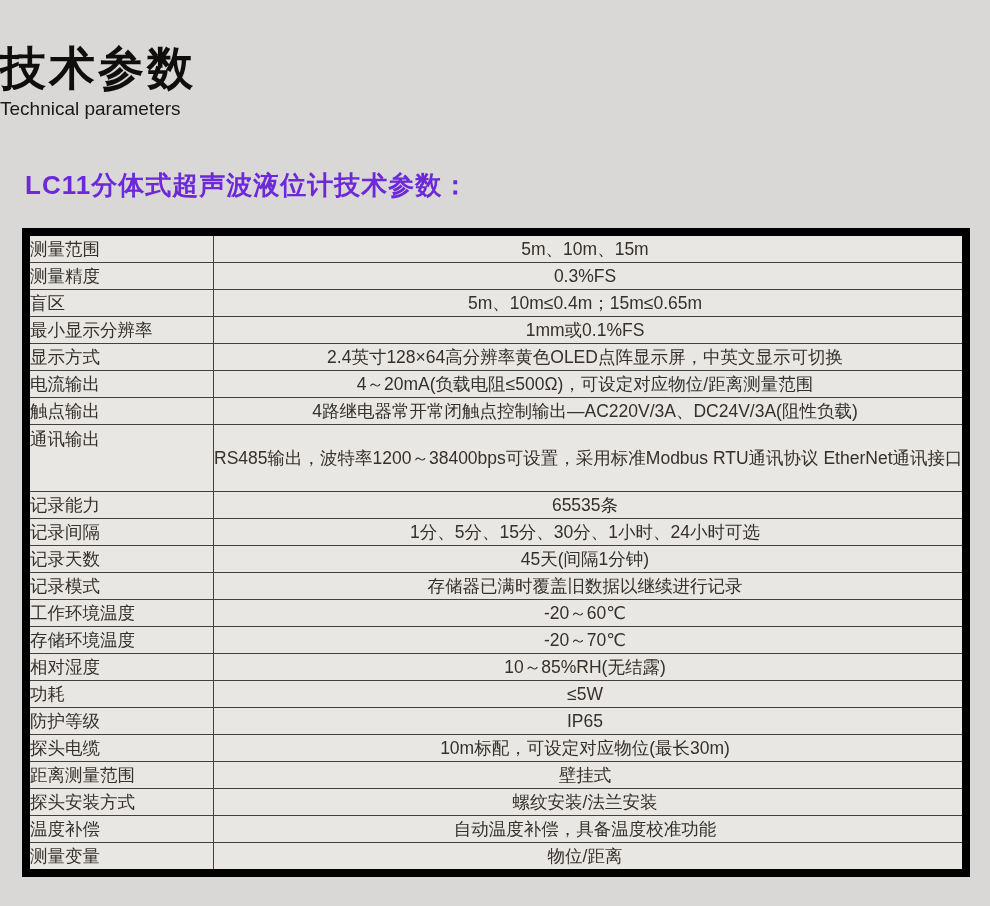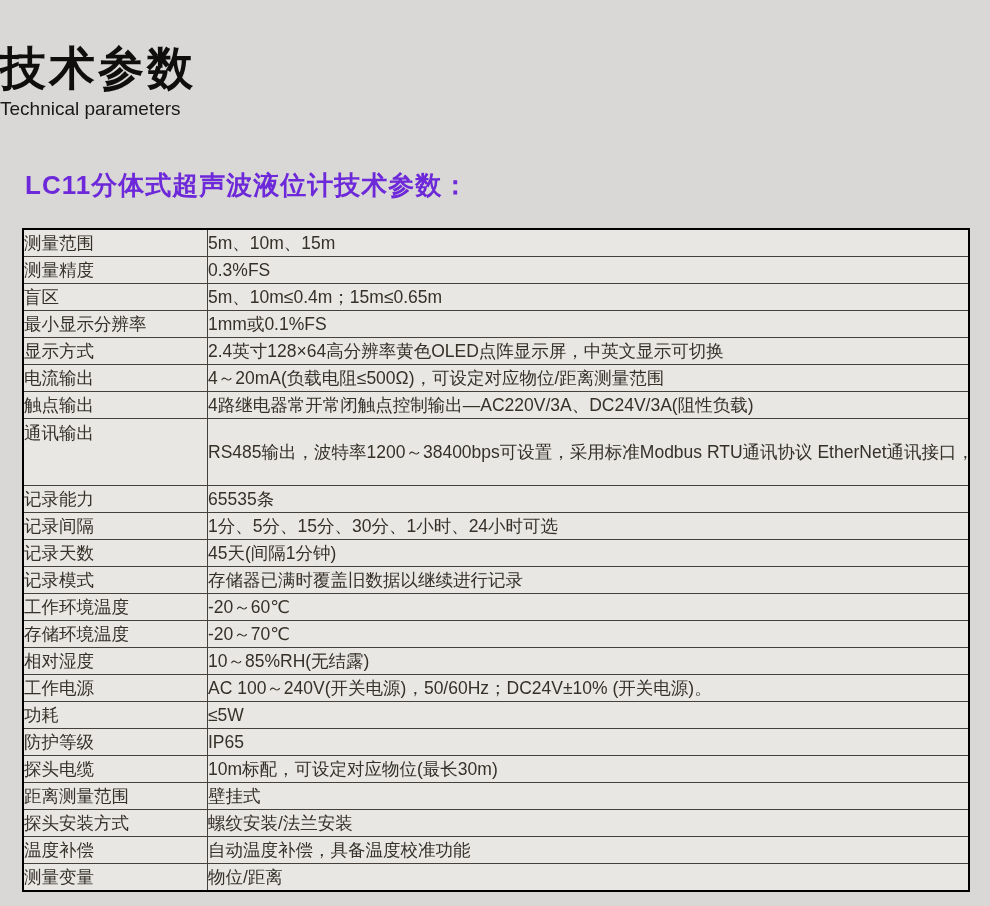--- a/index.html
+++ b/index.html
@@ -37,21 +37,21 @@
     color: #6d28d9;
     margin: 46px 0 0 25px;
     letter-spacing: 1px;
   }
   table.params {
     border-collapse: collapse;
     table-layout: fixed;
     width: 948px;
     margin: 26px 0 0 22px;
     background: #e9e7e4;
-    border: 2px solid #000000;
+    border: 8px solid #000000;
   }
   table.params td {
     border: 1.5px solid #45403b;
     font-size: 17.5px;
     line-height: 26px;
     color: #353028;
     padding: 0 6px 0 0;
     vertical-align: middle;
     overflow: hidden;
     white-space: nowrap;
@@ -62,20 +62,21 @@
   table.params tr.row-tall {
     height: 67px;
   }
   td.label-cell {
     width: 177px;
     padding-left: 14px;
   }
   td.value-cell {
     padding-left: 16px;
     white-space: pre-line;
+    text-align: center;
   }
 </style>
 </head>
 <body>
 
 <div class="header">
   <div class="title">技术参数</div>
   <div class="subtitle">Technical parameters</div>
 </div>
 
@@ -138,24 +139,20 @@
     </tr>
     <tr>
       <td class="label-cell">存储环境温度</td>
       <td class="value-cell">-20～70℃</td>
     </tr>
     <tr>
       <td class="label-cell">相对湿度</td>
       <td class="value-cell">10～85%RH(无结露)</td>
     </tr>
     <tr>
-      <td class="label-cell">工作电源</td>
-      <td class="value-cell">AC 100～240V(开关电源)，50/60Hz；DC24V±10% (开关电源)。</td>
-    </tr>
-    <tr>
       <td class="label-cell">功耗</td>
       <td class="value-cell">≤5W</td>
     </tr>
     <tr>
       <td class="label-cell">防护等级</td>
       <td class="value-cell">IP65</td>
     </tr>
     <tr>
       <td class="label-cell">探头电缆</td>
       <td class="value-cell">10m标配，可设定对应物位(最长30m)</td>

